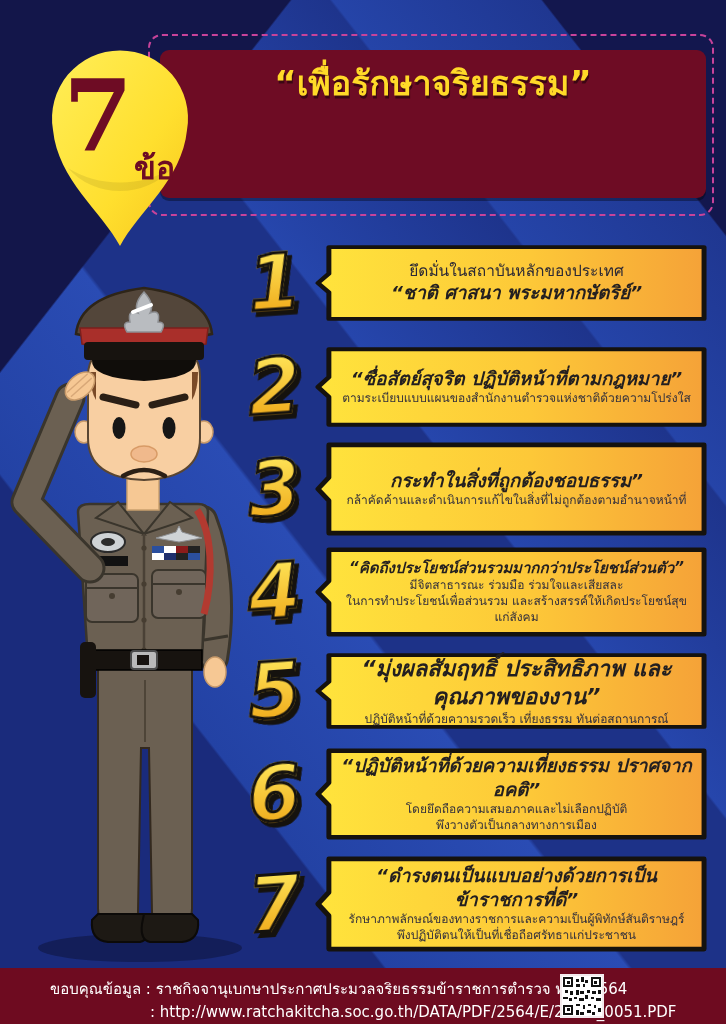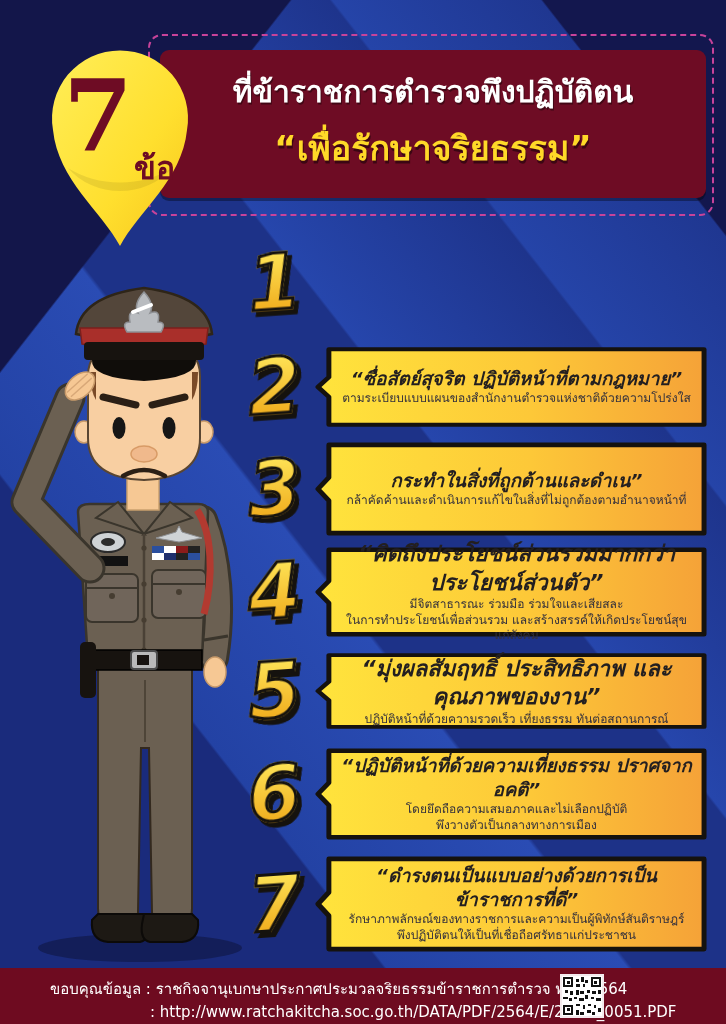--- a/index.html
+++ b/index.html
@@ -65,21 +65,20 @@
         <stop offset="0.6" stop-color="#ffdf2e"></stop>
         <stop offset="1" stop-color="#f6c51c"></stop>
     </linearGradient>
   </defs>
 </svg>
 
 <div class="poster">
 
   <div class="dash-frame"></div>
   <div class="header-box">
-    <div class="header-title">ที่ข้าราชการตำรวจพึงปฏิบัติตน</div>
     <div class="header-subtitle">“เพื่อรักษาจริยธรรม”</div>
   </div>
 
   <div class="balloon">
     <svg viewBox="0 0 164 200" width="164" height="200">
       <path d="M82,198 C64,164 20,132 15,82 A68,68 0 1 1 149,82 C144,132 100,164 82,198 Z" fill="url(#pinGrad)"></path>
       <path d="M30,120 A66,60 0 0 0 134,120 A80,60 0 0 1 30,120 Z" fill="rgba(0,0,0,0.08)"></path>
     </svg>
     <div class="big7">7</div>
     <div class="unit">ข้อ</div>
@@ -164,20 +163,29 @@
     <path d="M90,288 L26,222 L70,118" stroke="#3a352c" stroke-width="31" fill="none" stroke-linecap="round" stroke-linejoin="round"></path>
     <path d="M90,288 L26,222 L70,118" stroke="#6b6052" stroke-width="25" fill="none" stroke-linecap="round" stroke-linejoin="round"></path>
     <g transform="rotate(-42 80 106)">
       <ellipse cx="80" cy="106" rx="17" ry="11" fill="#f6c894" stroke="#c89a6a" stroke-width="1.5"></ellipse>
       <path d="M66,102 L94,102 M66,108 L94,108" stroke="#d8a878" stroke-width="1.4"></path>
     </g>
   </svg>
 
   <div class="item" style="top:244px;height:78px">
     <div class="num">1</div>
+    <div class="box">
+      <svg class="bg" viewBox="0 0 400 100" preserveAspectRatio="none">
+        <path d="M16,4 L394,4 L394,96 L16,96 L16,62 L5,50 L16,38 Z" fill="url(#boxGrad)" stroke="#15120e" stroke-width="5" stroke-linejoin="round"></path>
+      </svg>
+      <div class="lines">
+        <div class="d big">ยึดมั่นในสถาบันหลักของประเทศ</div>
+        <div class="q">“ชาติ ศาสนา พระมหากษัตริย์”</div>
+      </div>
+    </div>
   </div>
 
   <div class="item" style="top:346px;height:82px">
     <div class="num">2</div>
     <div class="box">
       <svg class="bg" viewBox="0 0 400 100" preserveAspectRatio="none">
         <path d="M16,4 L394,4 L394,96 L16,96 L16,62 L5,50 L16,38 Z" fill="url(#boxGrad)" stroke="#15120e" stroke-width="5" stroke-linejoin="round"></path>
       </svg>
       <div class="lines">
         <div class="q">“ซื่อสัตย์สุจริต ปฏิบัติหน้าที่ตามกฎหมาย”</div>
@@ -186,34 +194,34 @@
     </div>
   </div>
 
   <div class="item" style="top:441px;height:96px">
     <div class="num">3</div>
     <div class="box">
       <svg class="bg" viewBox="0 0 400 100" preserveAspectRatio="none">
         <path d="M16,4 L394,4 L394,96 L16,96 L16,62 L5,50 L16,38 Z" fill="url(#boxGrad)" stroke="#15120e" stroke-width="5" stroke-linejoin="round"></path>
       </svg>
       <div class="lines">
-        <div class="q">กระทำในสิ่งที่ถูกต้านและดำเน”</div>
+        <div class="q">กระทำในสิ่งที่ถูกต้องชอบธรรม”</div>
         <div class="d">กล้าคัดค้านและดำเนินการแก้ไขในสิ่งที่ไม่ถูกต้องตามอำนาจหน้าที่</div>
       </div>
     </div>
   </div>
 
   <div class="item" style="top:546px;height:92px">
     <div class="num">4</div>
     <div class="box">
       <svg class="bg" viewBox="0 0 400 100" preserveAspectRatio="none">
         <path d="M16,4 L394,4 L394,96 L16,96 L16,62 L5,50 L16,38 Z" fill="url(#boxGrad)" stroke="#15120e" stroke-width="5" stroke-linejoin="round"></path>
       </svg>
       <div class="lines">
-        <div class="q" style="font-size:22px">“คิดถึงประโยชน์ส่วนรวมมากกว่าประโยชน์ส่วนตัว”</div>
+        <div class="q" style="font-size:15px">“คิดถึงประโยชน์ส่วนรวมมากกว่าประโยชน์ส่วนตัว”</div>
         <div class="d">มีจิตสาธารณะ  ร่วมมือ ร่วมใจและเสียสละ</div>
         <div class="d">ในการทำประโยชน์เพื่อส่วนรวม และสร้างสรรค์ให้เกิดประโยชน์สุขแก่สังคม</div>
       </div>
     </div>
   </div>
 
   <div class="item" style="top:652px;height:78px">
     <div class="num">5</div>
     <div class="box">
       <svg class="bg" viewBox="0 0 400 100" preserveAspectRatio="none">

